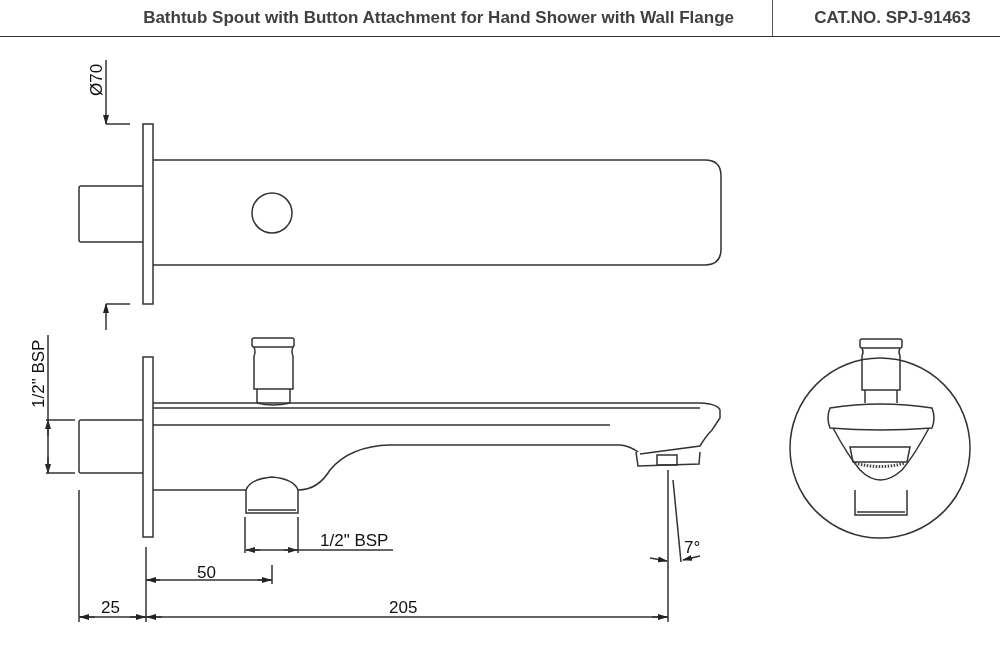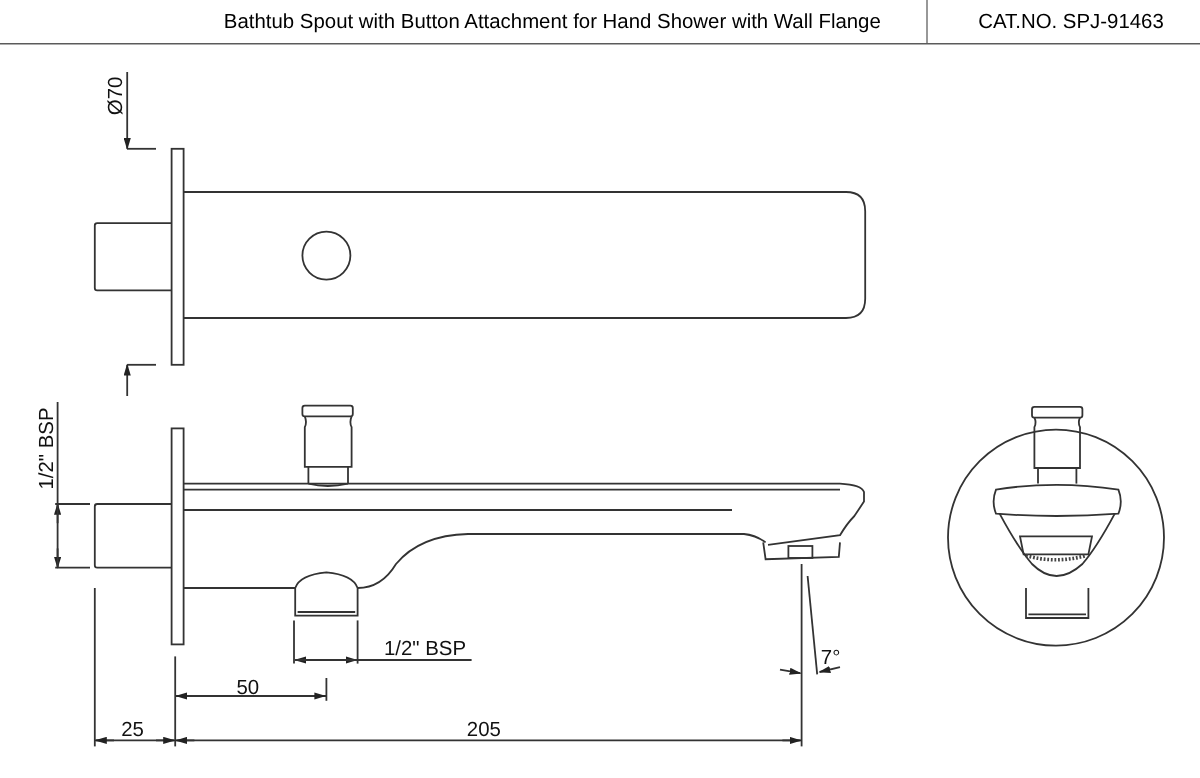--- a/index.html
+++ b/index.html
@@ -1,19 +1,19 @@
 <!DOCTYPE html>
 <html><head>
 <meta charset="utf-8">
 <style>
   html, body { margin: 0; padding: 0; background: #ffffff; }
   body { width: 1000px; height: 648px; position: relative; overflow: hidden; font-family: "Liberation Sans", sans-serif; }
   .sheet { position: absolute; left: 0; top: 0; width: 1000px; height: 648px; background: #fff; }
   .title-bar { position: absolute; left: 0; top: 0; width: 1000px; height: 37px; border-bottom: 1.5px solid #333; box-sizing: border-box; }
-  .title-cell { position: absolute; top: 0; height: 36px; line-height: 36px; font-size: 17px; color: #000000; white-space: nowrap; }
+  .title-cell { position: absolute; top: 0; height: 36px; line-height: 36px; font-size: 17px; color: #404040; white-space: nowrap; font-weight: bold; }
   .title-main { left: 0; width: 760px; text-align: right; padding-right: 26px; box-sizing: border-box; }
   .title-cat { left: 760px; width: 240px; text-align: center; border-left: 1.5px solid #555; box-sizing: border-box; margin-left: 12px; }
   svg.drawing { position: absolute; left: 0; top: 0; }
   .dim-text { font-family: "Liberation Sans", sans-serif; font-size: 17px; fill: #111; }
 </style>
 </head>
 <body>
 
 <div class="sheet">
   <div class="title-bar">

